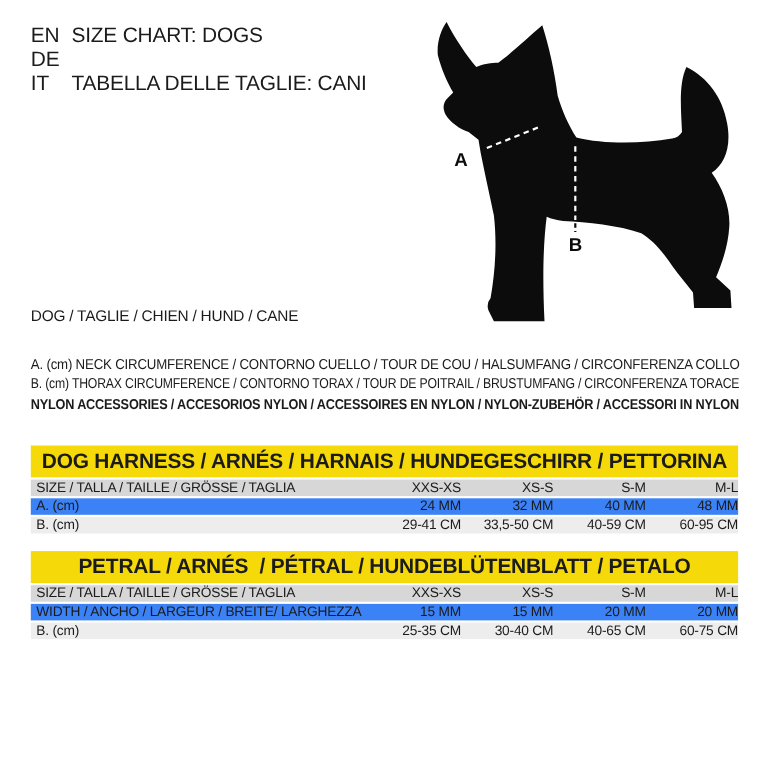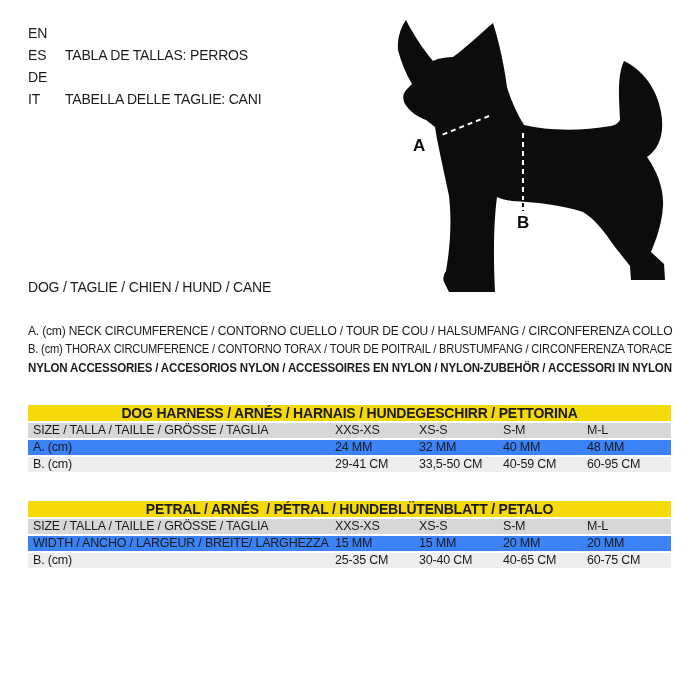--- a/index.html
+++ b/index.html
@@ -5,21 +5,21 @@
   html,body{margin:0;padding:0;background:#ffffff;}
   .page{
     position:relative;width:700px;height:700px;background:#fff;
     font-family:"Liberation Sans",sans-serif;color:#1b1b1b;overflow:hidden;
     letter-spacing:-0.2px;
   }
   .fit{display:inline-block;transform-origin:0 50%;white-space:pre;}
 
   
   .lang-list{position:absolute;left:28px;top:22px;}
-  .lang-row{display:flex;height:22px;align-items:center;font-size:14px;}
+  .lang-row{display:flex;height:22px;align-items:center;font-size:19px;}
   .lang-code{flex:0 0 37px;}
 
   
   .dog{position:absolute;left:390px;top:8px;width:288px;height:292px;}
   .dog path{fill:var(--silhouette-black,#0c0c0c);}
   .dash-white{stroke:#ffffff;stroke-width:2;stroke-dasharray:5 4;fill:none;}
   .dash-black{stroke:#0c0c0c;stroke-width:2;stroke-dasharray:4 3;fill:none;}
   .marker{font-family:"Liberation Sans",sans-serif;font-weight:bold;font-size:17px;fill:#0c0c0c;text-anchor:middle;}
 
   
@@ -27,43 +27,40 @@
   .note{position:absolute;left:28px;height:15px;line-height:15px;font-size:13px;white-space:nowrap;}
   .note-a{top:323px;}
   .note-b{top:341px;}
   .note-materials{top:360px;font-weight:bold;}
 
   
   .size-table{position:absolute;left:28px;width:643px;}
   .table-1{top:405px;}
   .table-2{top:501px;}
   .t-head{
-    height:16px;background:var(--accent-yellow,#f6d908);
+    height:29px;background:var(--accent-yellow,#f6d908);
     display:flex;justify-content:center;align-items:center;
-    font-weight:bold;font-size:14px;margin-bottom:2px;white-space:pre;
+    font-weight:bold;font-size:19px;margin-bottom:2px;white-space:pre;
   }
   .t-row{display:flex;height:15px;line-height:15px;margin-bottom:2px;font-size:12.5px;align-items:center;}
   .t-row.gray{background:var(--row-gray,#d7d7d7);}
   .t-row.white{background:#3b82f6;}
   .t-row.light{background:var(--row-light,#ededed);}
   .t-label{flex:0 0 302px;padding-left:5px;overflow:visible;white-space:nowrap;}
-  .t-val{flex:1 1 0;text-align:left;white-space:nowrap;}
+  .t-val{flex:1 1 0;text-align:right;white-space:nowrap;}
 </style>
 </head>
 <body>
 
 <div class="page">
 
   <section class="lang-list">
     <div class="lang-row">
       <span class="lang-code">EN</span>
-    </div>
-    <div class="lang-row">
-      <span class="lang-code">ES</span>
-      <span class="lang-label fit">TABLA DE TALLAS: PERROS</span>
+      <span class="lang-label fit">SIZE CHART: DOGS</span>
     </div>
     <div class="lang-row">
       <span class="lang-code">DE</span>
     </div>
     <div class="lang-row">
       <span class="lang-code">IT</span>
       <span class="lang-label fit">TABELLA DELLE TAGLIE: CANI</span>
     </div>
   </section>
 

